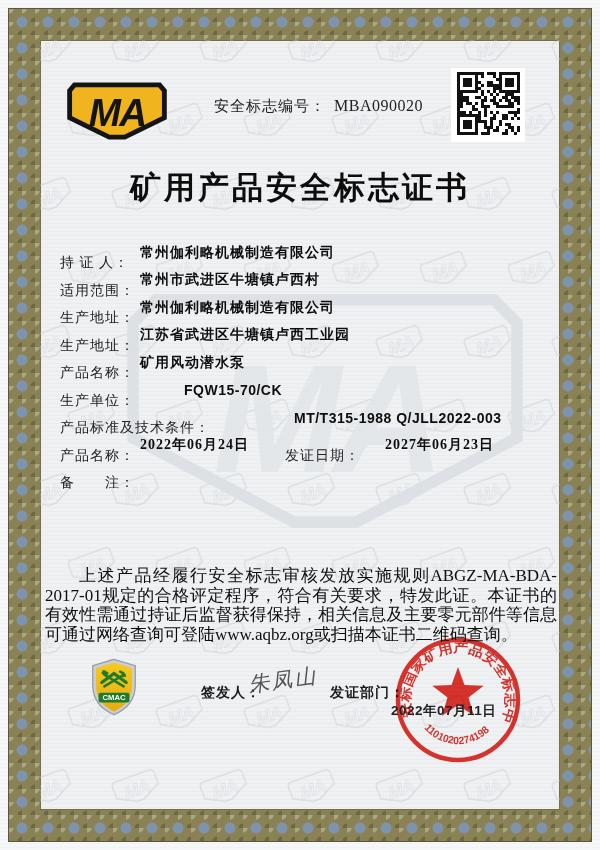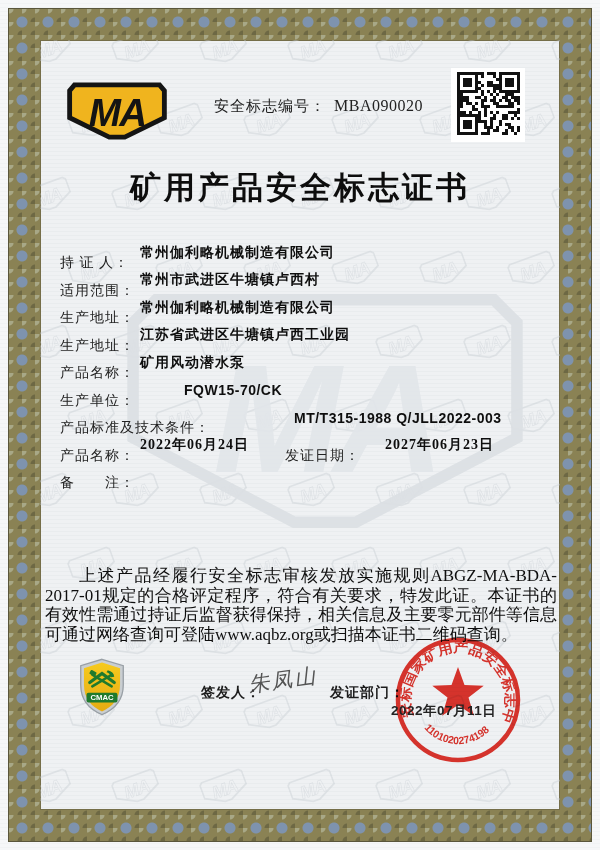--- a/index.html
+++ b/index.html
@@ -42,21 +42,21 @@
   .flabel{width:80px;flex:none;color:#222;letter-spacing:1px;margin-top:21px;}
   .frow.wide .flabel{width:190px;}
   .fvalue{font-weight:bold;color:#0e0e0e;letter-spacing:1px;}
   .frow.latin .fvalue{font-family:"Liberation Sans","DejaVu Sans",sans-serif;letter-spacing:.5px;margin-left:44px;}
   .frow.dates .fvalue.issue{width:145px;flex:none;font-weight:bold;}
   .frow.dates .flabel.valid{width:100px;}
 
   .statement{position:absolute;left:45px;top:566px;width:512px;font-size:17px;
              font-weight:normal;line-height:19.5px;text-indent:2em;color:#0e0e0e;text-align:justify;}
 
-  .cmac{position:absolute;left:76px;top:658px;}
+  .cmac{position:absolute;left:88px;top:658px;}
   .signer-label,.dept-label{position:absolute;top:684px;font-size:14px;font-weight:bold;letter-spacing:1px;}
   .signer-label{left:201px;}
   .dept-label{left:330px;}
   .signature{position:absolute;left:250px;top:666px;font-size:21px;color:#3f3f3f;
              transform:rotate(-8deg) skewX(-14deg);opacity:.88;letter-spacing:2px;}
 
   .seal{position:absolute;left:392px;top:634px;mix-blend-mode:multiply;}
   .seal-date{position:absolute;left:391px;top:702px;font-size:13.5px;font-weight:bold;color:#222;
              font-family:"Liberation Sans","DejaVu Sans",sans-serif;letter-spacing:.5px;z-index:5;}
 </style>

